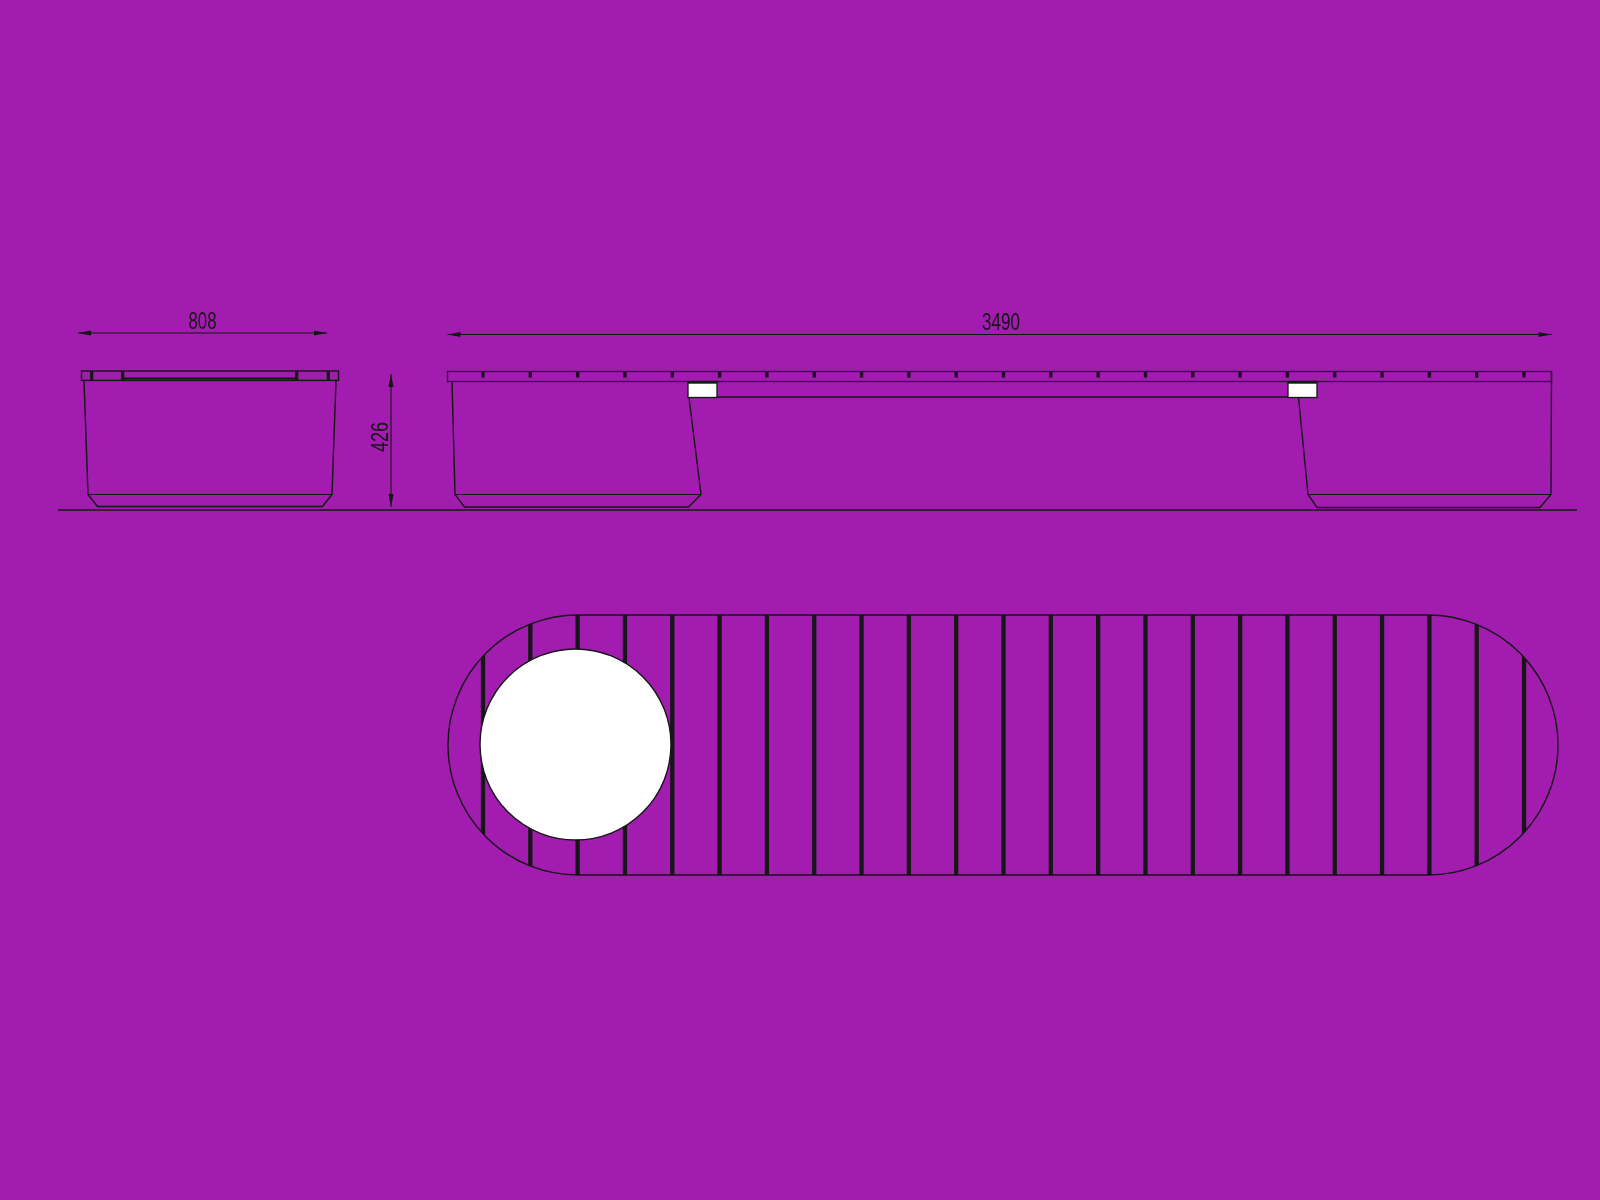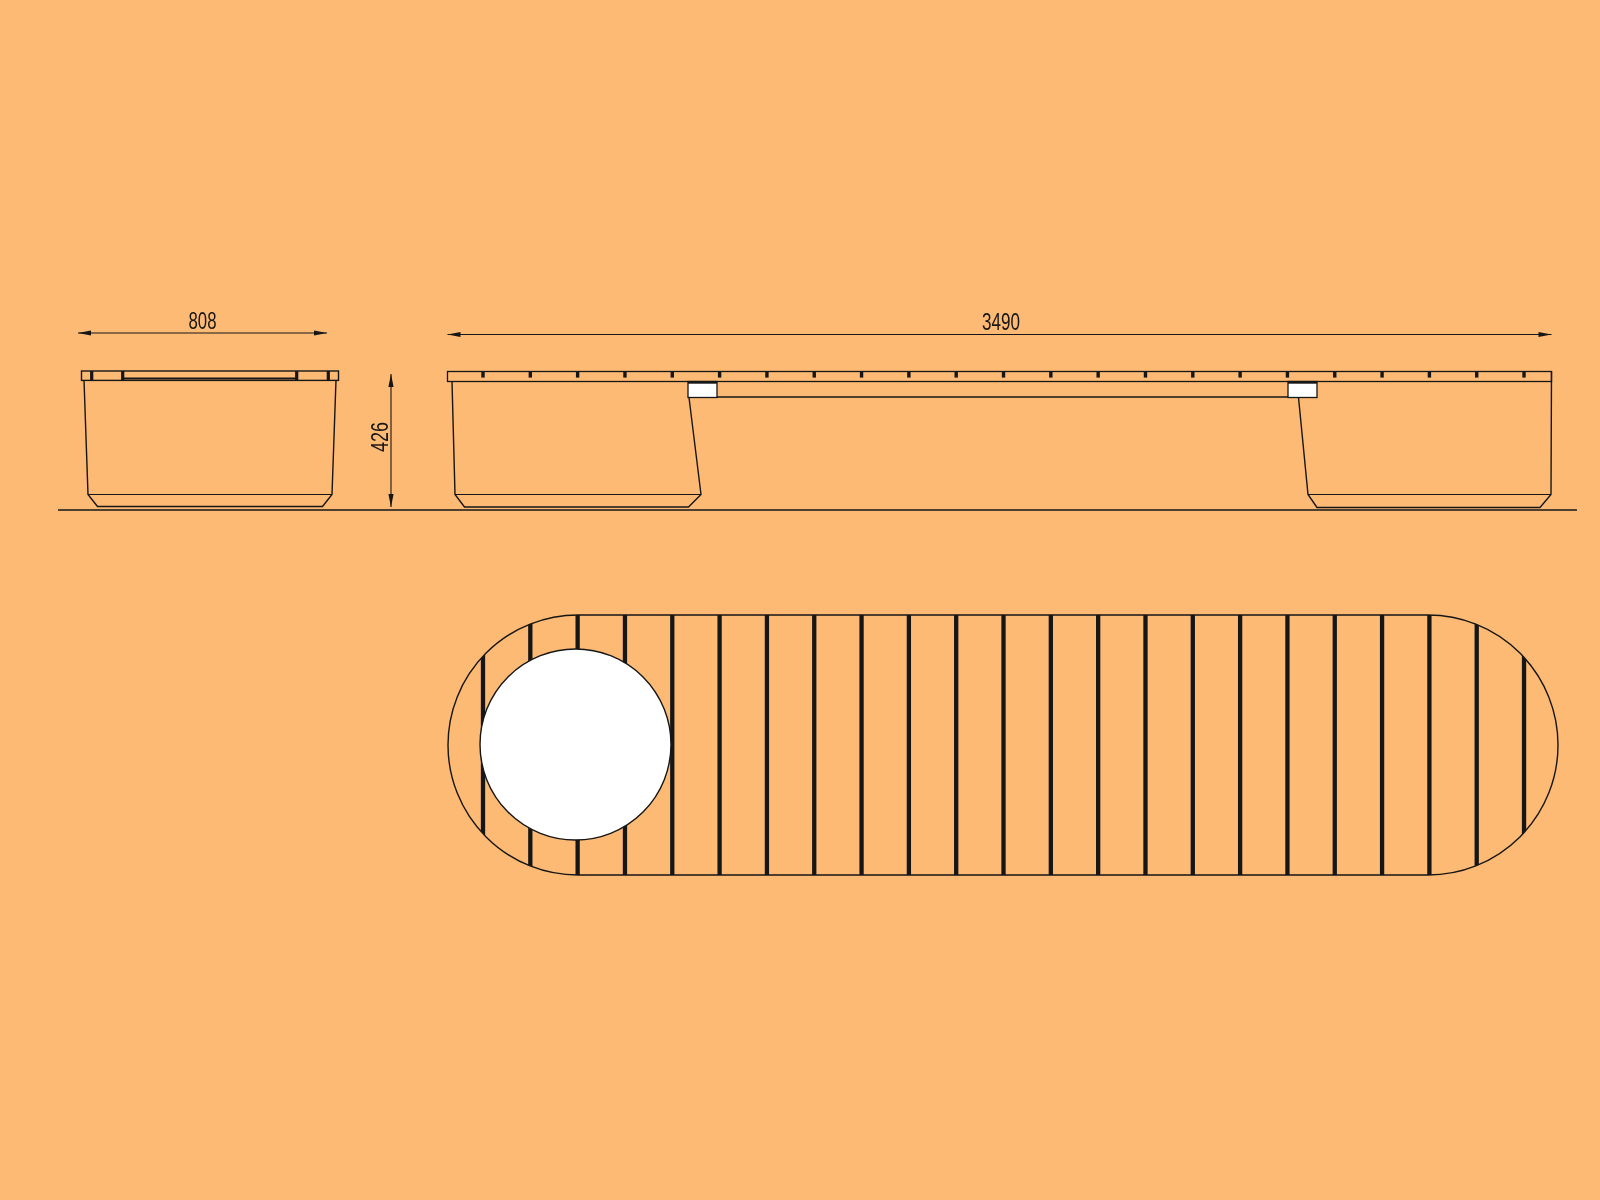--- a/index.html
+++ b/index.html
@@ -1,16 +1,16 @@
 <!DOCTYPE html>
 <html><head>
 <meta charset="utf-8">
 <style>
   html,body{margin:0;padding:0;background:#ffffff;}
-  .page{position:relative;width:1600px;height:1200px;background:#fdba74;overflow:hidden;}
+  .page{position:relative;width:1600px;height:1200px;background:#a21caf;overflow:hidden;}
   svg{display:block;}
   text.dim{
     font-family:"Liberation Sans", sans-serif;
     font-size:23px;
     fill:#161616;
   }
 </style>
 </head>
 <body>
 

